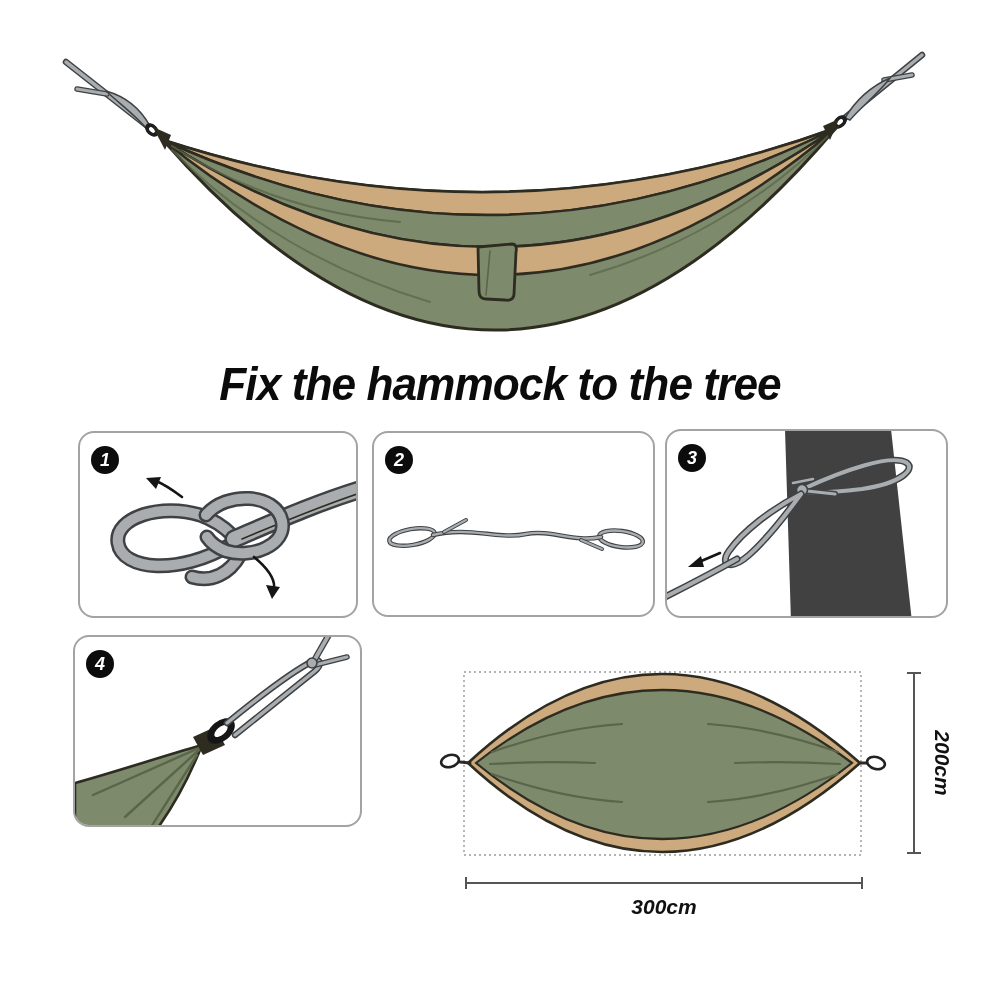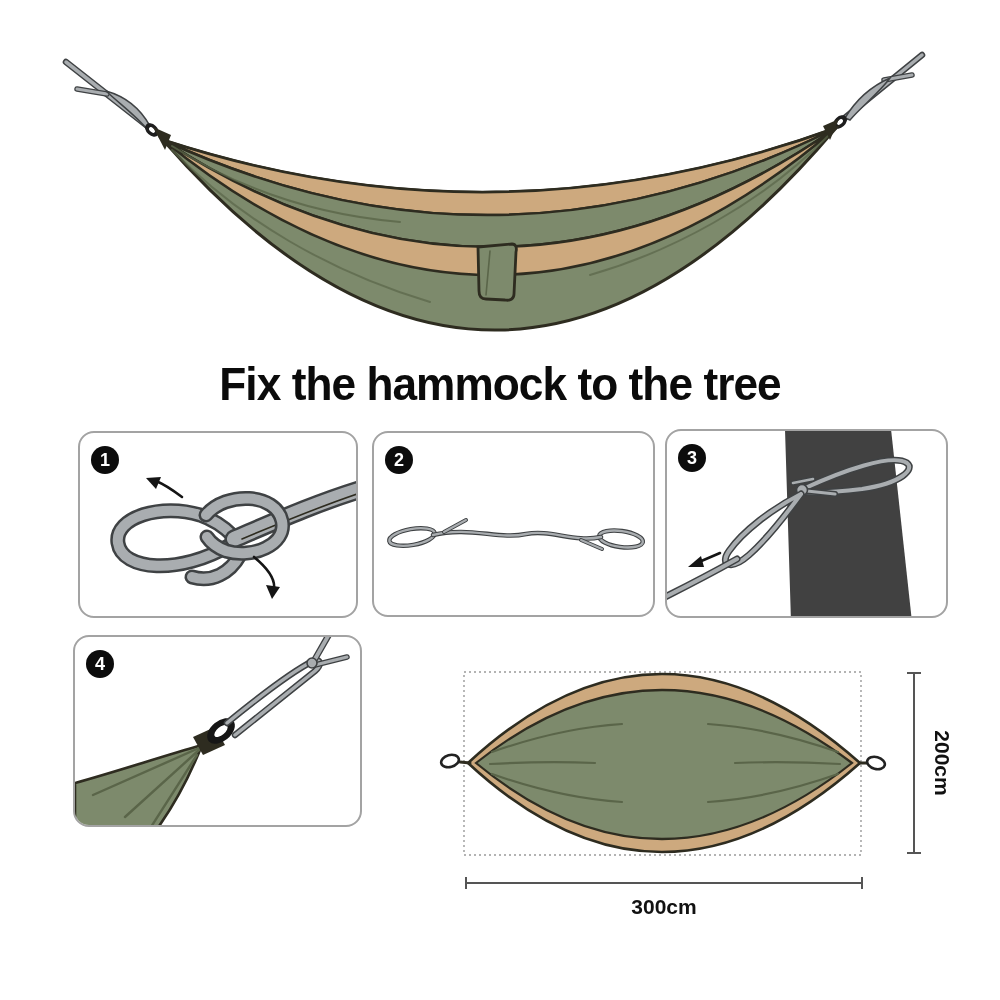--- a/index.html
+++ b/index.html
@@ -1,18 +1,19 @@
 <!DOCTYPE html>
 <html style="--fabric-olive: #7d8a6c; --fabric-olive-dark: #5a6549; --fabric-tan: #cda97e; --outline: #2e2c20; --rope-gray: #a9adb0; --rope-outline: #3f4244; --tree: #414141; --panel-border: #a3a3a3; --badge-bg: #0c0c0c; --badge-fg: #ffffff; --dim: #555555; --text: #111111;"><head>
 <meta charset="utf-8">
 <style>
   html,body{margin:0;padding:0;background:#fff;}
   #canvas{
     position:relative;width:1000px;height:1000px;background:#fff;overflow:hidden;
     font-family:"Liberation Sans",sans-serif;
+    font-style:italic;
   }
   svg{display:block;}
   .abs{position:absolute;}
 
   
   :root{
     --fabric-olive:#7d8a6c; --fabric-olive-dark:#5a6549; --fabric-tan:#cda97e;
     --outline:#2e2c20; --rope-gray:#a9adb0; --rope-outline:#3f4244;
     --tree:#414141; --panel-border:#a3a3a3; --badge-bg:#0c0c0c; --badge-fg:#ffffff;
     --dim:#555555; --text:#111111;

